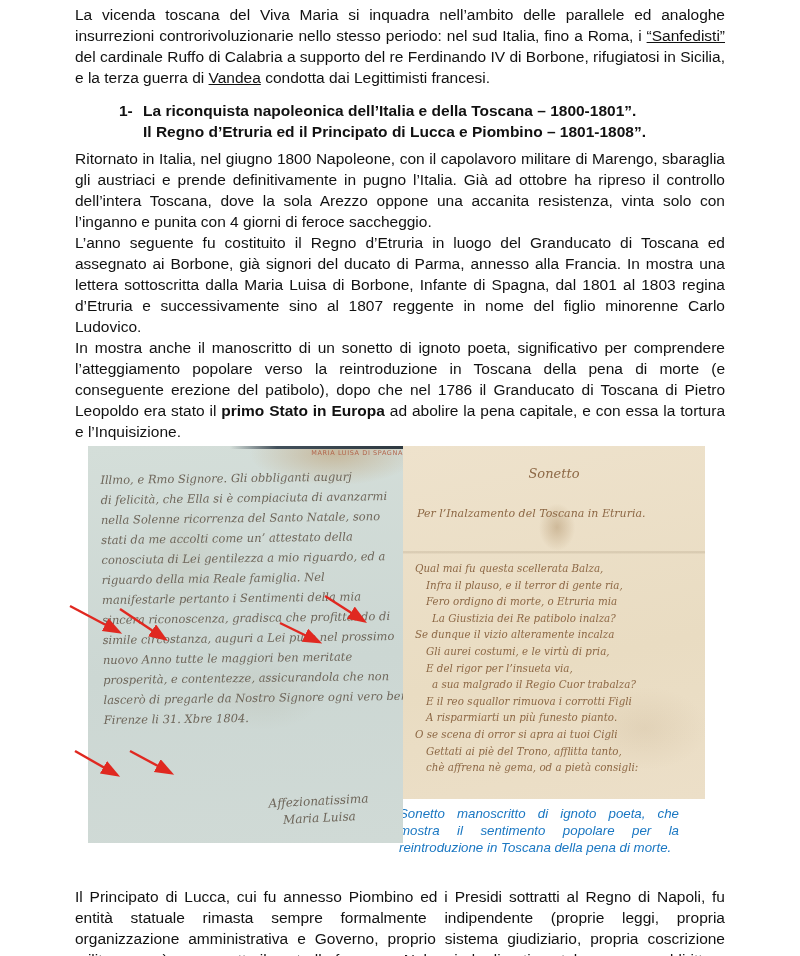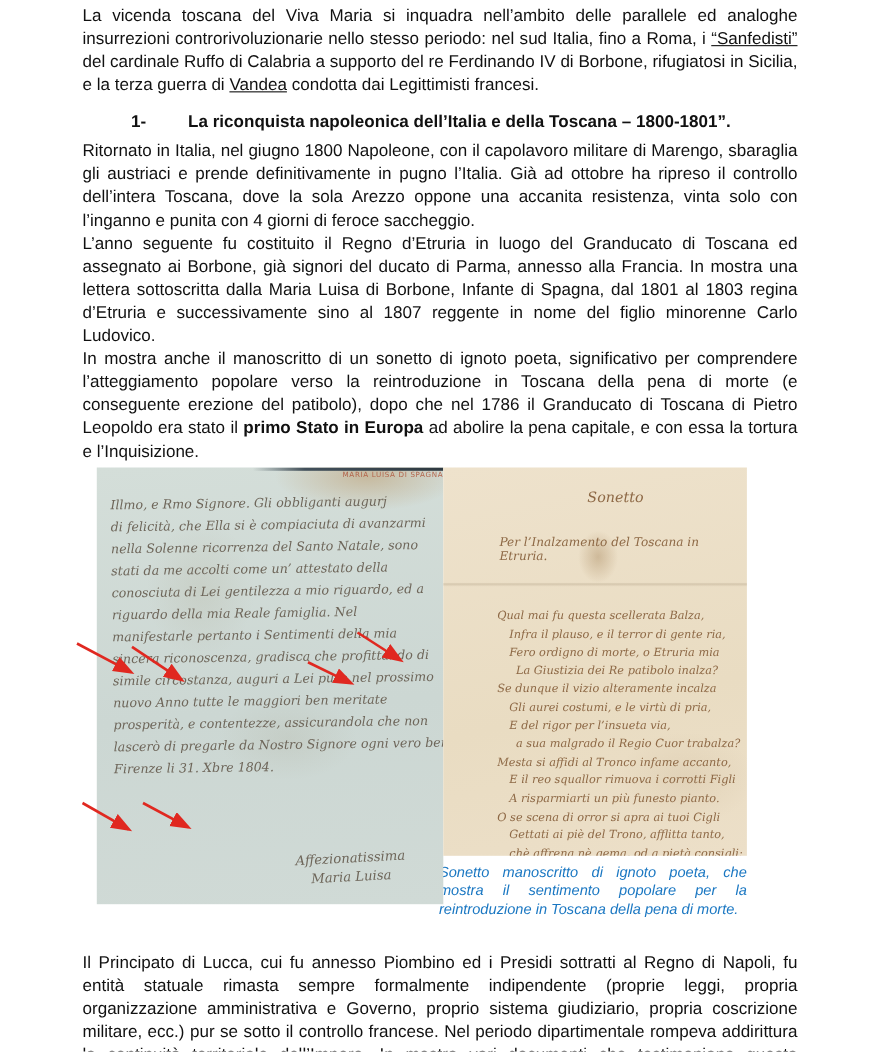--- a/index.html
+++ b/index.html
@@ -15,21 +15,21 @@
     text-align: justify; text-justify: inter-word;
   }
   .u { text-decoration: underline; }
   b, .bold { font-weight: bold; }
 
   .heading {
     display: flex; font-weight: bold; font-size: 15.5px; line-height: 21px;
     margin: 12px 0 6px 0; padding-left: 44px;
   }
   .hnum { width: 24px; flex: none; }
-  .htext { flex: 1; margin-left: 28px; }
+  .htext { flex: 1; }
 
   
   .figures { position: relative; margin-top: 4px; height: 429px; }
   .figrow { display: flex; padding-left: 13px; }
   .figcol-left { width: 315px; margin-right: 29px; flex: none; }
   .figcol-right { width: 276px; flex: none; }
 
   .manuscript { position: relative; overflow: hidden; }
   .ms-left {
     width: 315px; height: 397px;
@@ -54,27 +54,27 @@
     font-family: "DejaVu Serif", serif; font-style: italic;
     font-size: 12px; line-height: 17px; color: #6e665a; transform: rotate(-3deg);
   }
   .stamp {
     position: absolute; top: 3px; right: 0px;
     font-size: 6.5px; letter-spacing: 0.6px; color: #b05a40; opacity: .9;
     font-family: "DejaVu Sans", sans-serif; white-space: nowrap;
   }
 
   .ms-right {
-    width: 276px; height: 353px;
+    width: 302px; height: 353px;
     background:
       radial-gradient(26px 34px at 51% 23%, rgba(146,108,60,.33), rgba(146,108,60,0) 70%),
       radial-gradient(90px 60px at 80% 80%, rgba(160,130,90,.12), rgba(160,130,90,0) 70%),
       linear-gradient(to bottom, rgba(0,0,0,0) 29.6%, rgba(120,100,70,.20) 30%, rgba(0,0,0,0) 30.7%),
       linear-gradient(168deg, #eee2cc 0%, #e9dcc2 60%, #ecdfc8 100%);
-    font-family: "DejaVu Serif", serif; font-style: italic; color: #8d6845; padding-left: 37px;
+    font-family: "DejaVu Serif", serif; font-style: italic; color: #8d6845;
   }
   .sonnet-title { text-align: center; padding-top: 20px; font-size: 13px; }
   .sonnet-subtitle { padding: 26px 0 0 14px; font-size: 11px; }
   .verses { padding: 40px 0 0 12px; font-size: 10.3px; line-height: 16.6px; white-space: nowrap; }
   .verses .ind1 { padding-left: 11px; }
   .verses .ind2 { padding-left: 17px; }
 
   .arrows { position: absolute; left: 0; top: 0; width: 650px; height: 429px; overflow: visible; pointer-events: none; }
 
   figcaption {
@@ -89,20 +89,21 @@
 <body>
 
 <div class="page">
 
   <p class="body"><span>La vicenda toscana del Viva Maria si inquadra nell’ambito delle parallele ed analoghe insurrezioni controrivoluzionarie nello stesso periodo: nel sud Italia, fino a Roma, i </span><span class="u">“Sanfedisti”</span><span> del cardinale Ruffo di Calabria a supporto del re Ferdinando IV di Borbone, rifugiatosi in Sicilia, e la terza guerra di </span><span class="u">Vandea</span><span> condotta dai Legittimisti francesi.</span></p>
 
   <div class="heading">
     <span class="hnum">1-</span>
     <div class="htext">
       <div>La riconquista napoleonica dell’Italia e della Toscana – 1800-1801”.</div>
+      <div>Il Regno d’Etruria ed il Principato di Lucca e Piombino – 1801-1808”.</div>
     </div>
   </div>
 
   <p class="body">Ritornato in Italia, nel giugno 1800 Napoleone, con il capolavoro militare di Marengo, sbaraglia gli austriaci e prende definitivamente in pugno l’Italia.  Già ad ottobre ha ripreso il controllo dell’intera Toscana, dove la sola Arezzo oppone una accanita resistenza, vinta solo con l’inganno e punita con 4 giorni di feroce saccheggio.</p>
   <p class="body">L’anno seguente fu costituito il Regno d’Etruria in luogo del Granducato di Toscana ed assegnato ai Borbone, già signori del ducato di Parma, annesso alla Francia.  In mostra una lettera sottoscritta dalla Maria Luisa di Borbone, Infante di Spagna, dal 1801 al 1803 regina d’Etruria e successivamente sino al 1807 reggente in nome del figlio minorenne Carlo Ludovico.</p>
   <p class="body"><span>In mostra anche il manoscritto di un sonetto di ignoto poeta, significativo per comprendere l’atteggiamento popolare verso la reintroduzione in Toscana della pena di morte (e conseguente erezione del patibolo), dopo che nel 1786 il Granducato di Toscana di Pietro Leopoldo era stato il </span><b>primo Stato in Europa</b><span> ad abolire la pena capitale, e con essa la tortura e l’Inquisizione.</span></p>
 
   <div class="figures">
     <div class="figrow">
 
@@ -137,21 +138,20 @@
           <div class="sonnet-subtitle">Per l’Inalzamento del Toscana in Etruria.</div>
           <div class="verses">
               <div>Qual mai fu questa scellerata Balza,</div>
               <div class="ind1">Infra il plauso, e il terror di gente ria,</div>
               <div class="ind1">Fero ordigno di morte, o Etruria mia</div>
               <div class="ind2">La Giustizia dei Re patibolo inalza?</div>
               <div>Se dunque il vizio alteramente incalza</div>
               <div class="ind1">Gli aurei costumi, e le virtù di pria,</div>
               <div class="ind1">E del rigor per l’insueta via,</div>
               <div class="ind2">a sua malgrado il Regio Cuor trabalza?</div>
-              <div>Mesta si affidi al Tronco infame accanto,</div>
               <div class="ind1">E il reo squallor rimuova i corrotti Figli</div>
               <div class="ind1">A risparmiarti un più funesto pianto.</div>
               <div>O se scena di orror si apra ai tuoi Cigli</div>
               <div class="ind1">Gettati ai piè del Trono, afflitta tanto,</div>
               <div class="ind1">chè affrena nè gema, od a pietà consigli:</div>
             </div>
         </div>
         <figcaption>Sonetto manoscritto di ignoto poeta, che mostra il sentimento popolare per la reintroduzione in Toscana della pena di morte.</figcaption>
       </figure>
 

